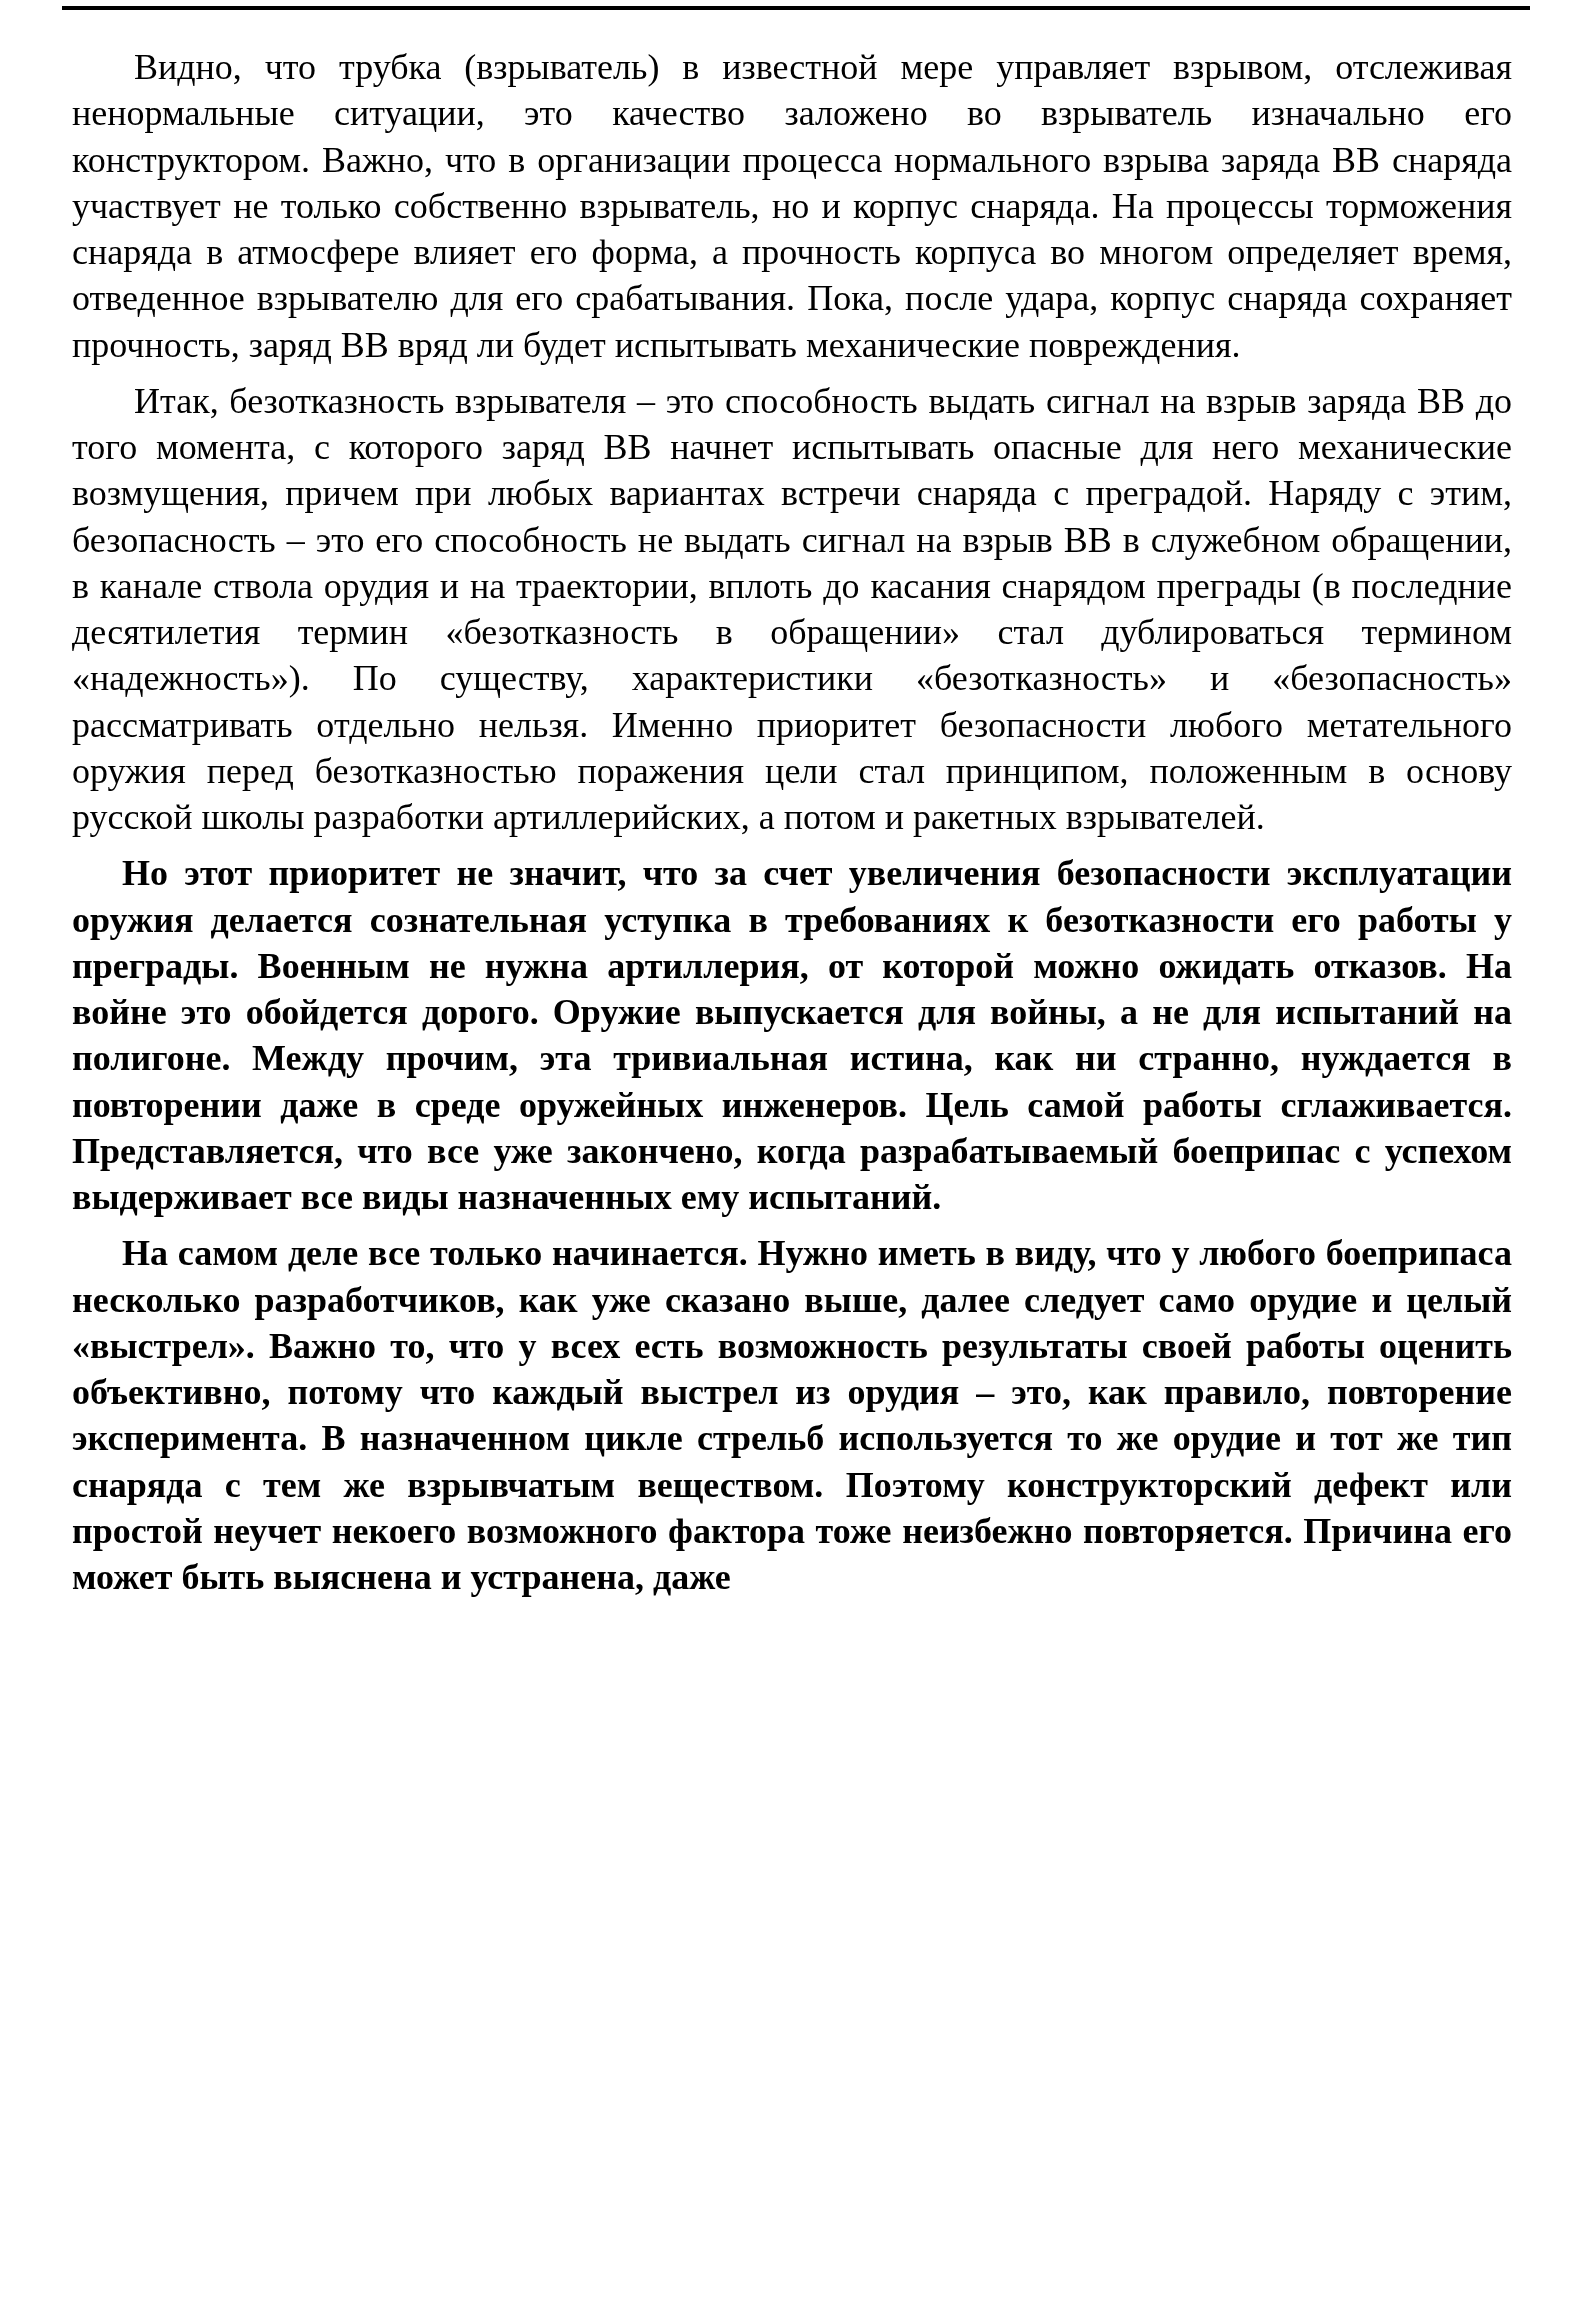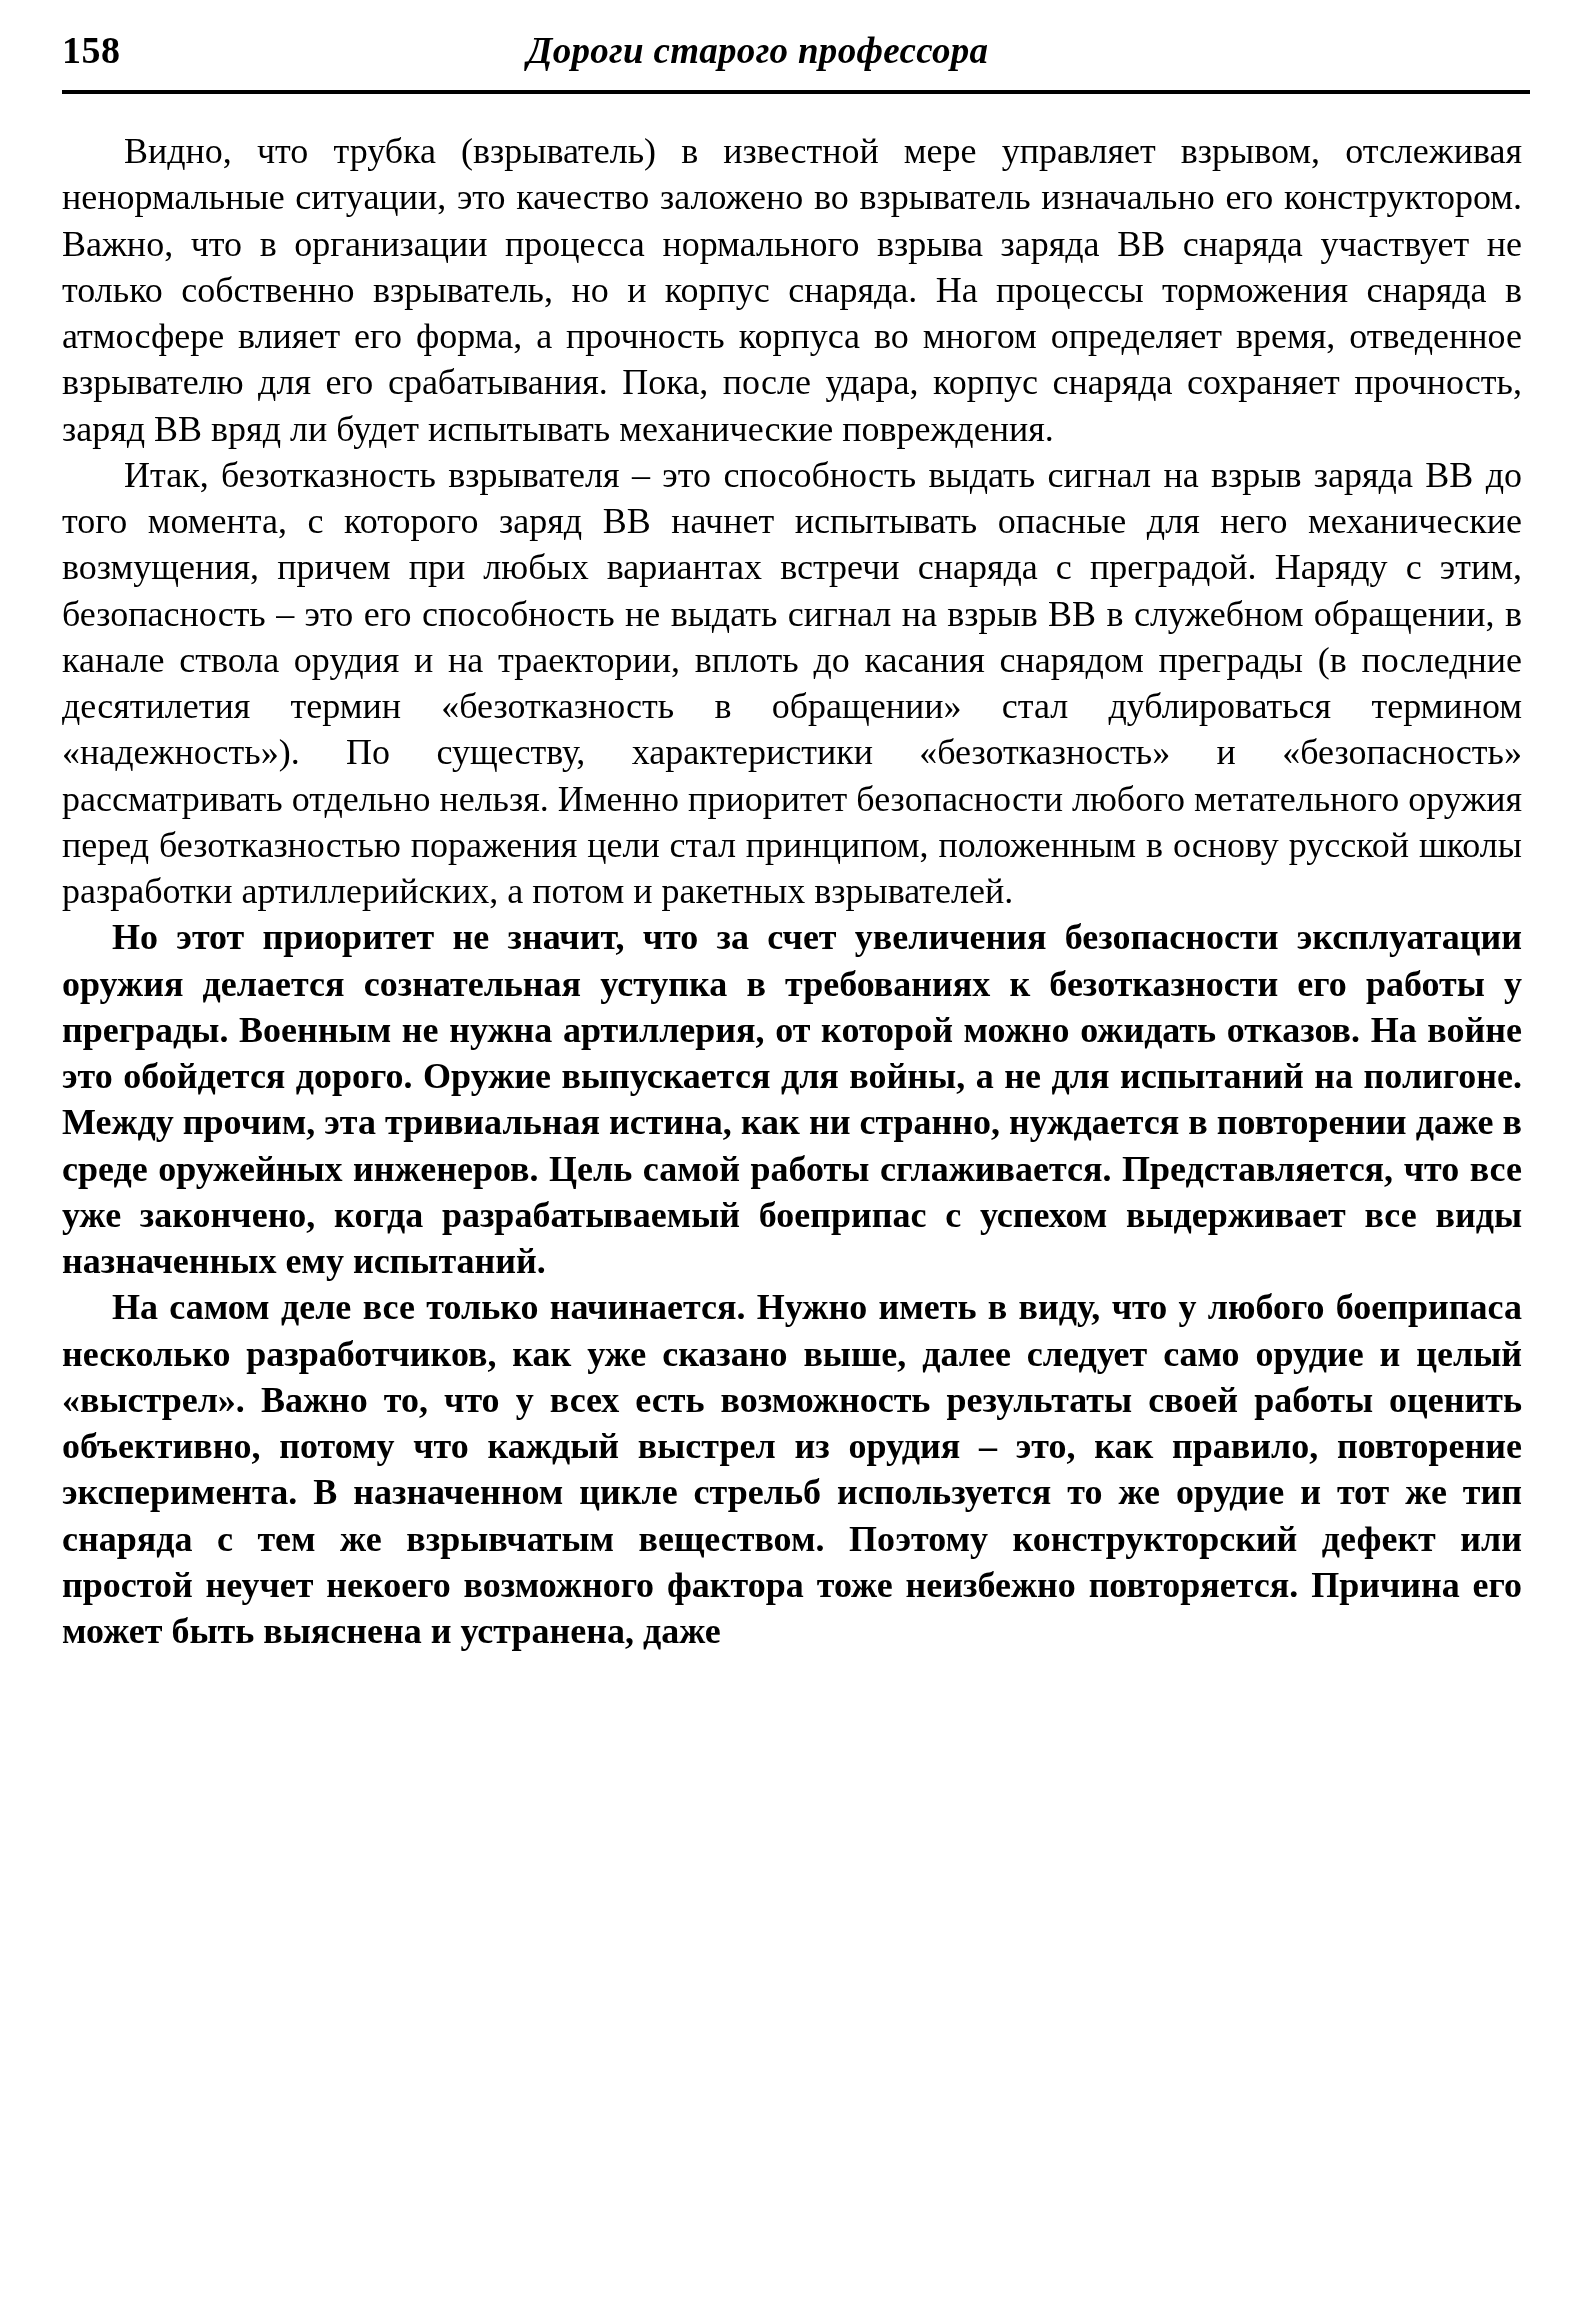--- a/index.html
+++ b/index.html
@@ -49,37 +49,33 @@
   }
   .body-text {
     margin: 34px 70px 0 62px;
     font-size: 36px;
     line-height: 1.285;
     text-align: justify;
     text-justify: inter-word;
     hyphens: manual;
   }
   .body-text p {
-    margin: 0;
+    margin: 10px;
     text-indent: 62px;
   }
   .body-text p.tight-indent {
     text-indent: 50px;
     font-weight: bold;
   }
 </style>
 </head>
 <body>
 
 <div class="page">
 
-  <div class="header">
-    <span class="folio">158</span>
-    <span class="running-title">Дороги старого профессора</span>
-  </div>
 
   <div class="rule"></div>
 
   <div class="body-text">
     <p>Видно, что трубка (взрыватель) в известной мере управляет взрывом, отслеживая ненормальные ситуации, это качество заложено во взрыватель изначально его конструктором. Важно, что в организации процесса нормального взрыва заряда ВВ снаряда участвует не только собственно взрыватель, но и корпус снаряда. На процессы торможения снаряда в атмосфере влияет его форма, а прочность корпуса во многом определяет время, отведенное взрывателю для его срабатывания. Пока, после удара, корпус снаряда сохраняет прочность, заряд ВВ вряд ли будет испытывать механические повреждения.</p>
     <p>Итак, безотказность взрывателя – это способность выдать сигнал на взрыв заряда ВВ до того момента, с которого заряд ВВ начнет испытывать опасные для него механические возмущения, причем при любых вариантах встречи снаряда с преградой. Наряду с этим, безопасность – это его способность не выдать сигнал на взрыв ВВ в служебном обращении, в канале ствола орудия и на траектории, вплоть до касания снарядом преграды (в последние десятилетия термин «безотказность в обращении» стал дублироваться термином «надежность»). По существу, характеристики «безотказность» и «безопасность» рассматривать отдельно нельзя. Именно приоритет безопасности любого метательного оружия перед безотказностью поражения цели стал принципом, положенным в основу русской школы разработки артиллерийских, а потом и ракетных взрывателей.</p>
     <p class="tight-indent">Но этот приоритет не значит, что за счет увеличения безопасности эксплуатации оружия делается сознательная уступка в требованиях к безотказности его работы у преграды. Военным не нужна артиллерия, от которой можно ожидать отказов. На войне это обойдется дорого. Оружие выпускается для войны, а не для испытаний на полигоне. Между прочим, эта тривиальная истина, как ни странно, нуждается в повторении даже в среде оружейных инженеров. Цель самой работы сглаживается. Представляется, что все уже закончено, когда разрабатываемый боеприпас с успехом выдерживает все виды назначенных ему испытаний.</p>
     <p class="tight-indent">На самом деле все только начинается. Нужно иметь в виду, что у любого боеприпаса несколько разработчиков, как уже сказано выше, далее следует само орудие и целый «выстрел». Важно то, что у всех есть возможность результаты своей работы оценить объективно, потому что каждый выстрел из орудия – это, как правило, повторение эксперимента. В назначенном цикле стрельб используется то же орудие и тот же тип снаряда с тем же взрывчатым веществом. Поэтому конструкторский дефект или простой неучет некоего возможного фактора тоже неизбежно повторяется. Причина его может быть выяснена и устранена, даже</p>
   </div>
 

